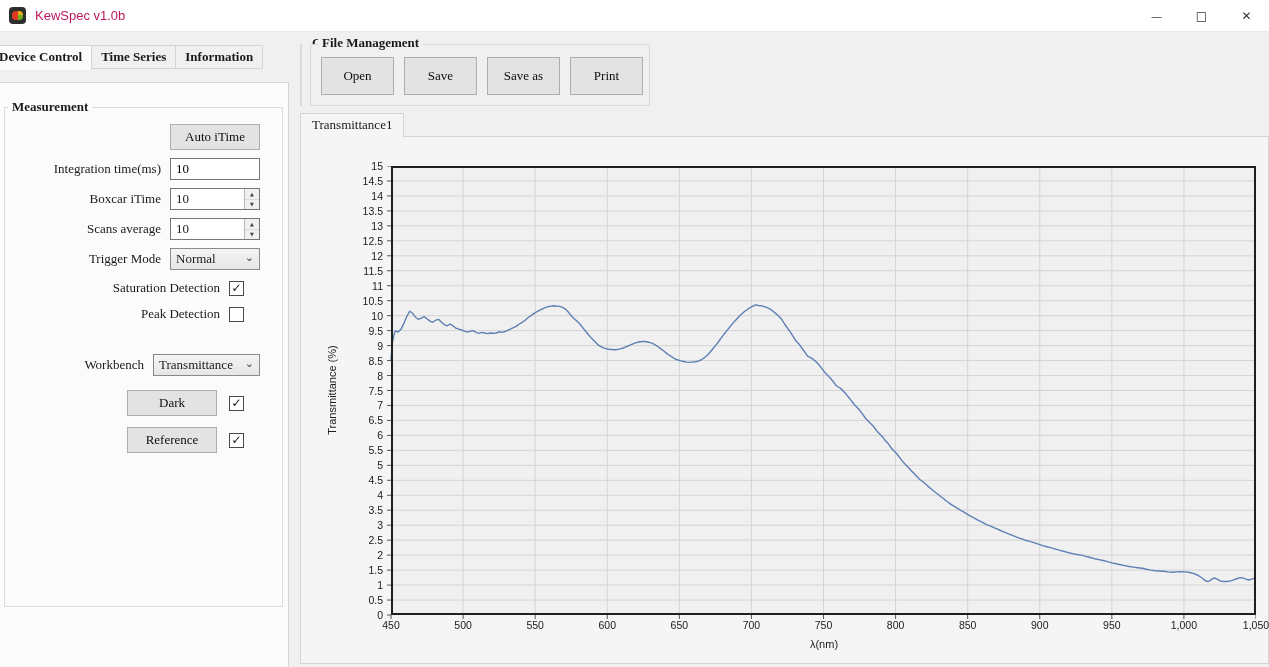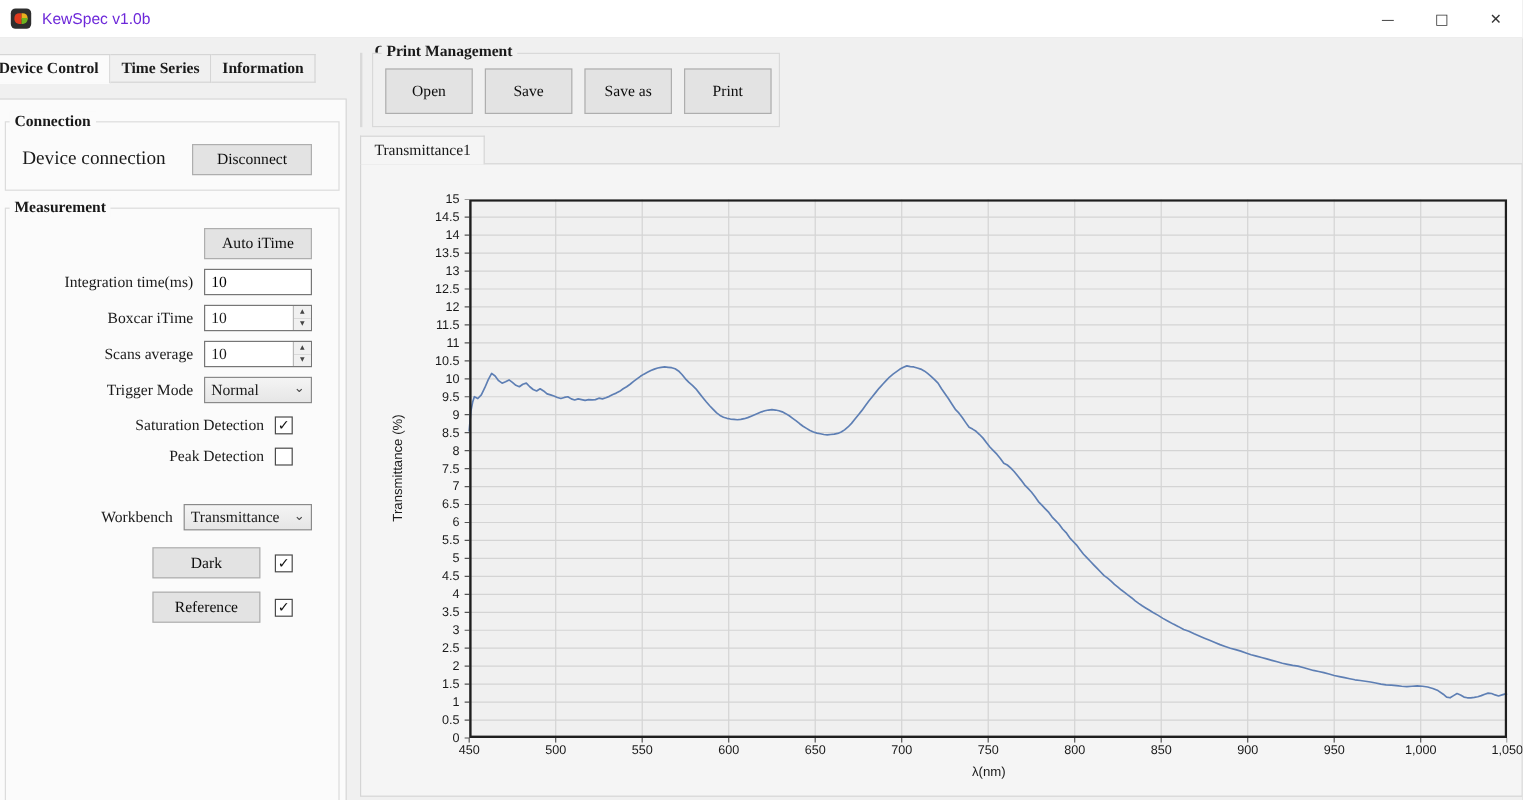--- a/index.html
+++ b/index.html
@@ -7,21 +7,21 @@
   .window {
     position:relative; width:1269px; height:667px; overflow:hidden;
     background:#f0f0f0; font-family:"Liberation Serif", serif; color:#1a1a1a;
   }
   
   .titlebar { position:relative; height:32px; background:#ffffff; display:flex; align-items:center; border-bottom:1px solid #e9e9e9; }
   .app-icon { width:17px; height:17px; margin-left:9px; background:#2e2e2e; border-radius:4px; position:relative; }
   .app-icon .dot-red   { position:absolute; left:3px;  top:4px; width:6px; height:9px; background:#e03a1e; border-radius:4px 0 0 4px; }
   .app-icon .dot-yel   { position:absolute; left:9px;  top:4px; width:5px; height:5px; background:#e8b01e; border-radius:0 4px 0 0; }
   .app-icon .dot-grn   { position:absolute; left:9px;  top:8px; width:5px; height:5px; background:#6db31f; border-radius:0 0 4px 0; }
-  .title-text { margin-left:9px; font-family:"Liberation Sans", sans-serif; font-size:13px; color:#6d28d9; }
+  .title-text { margin-left:9px; font-family:"Liberation Sans", sans-serif; font-size:13px; color:#be185d; }
   .win-controls { position:absolute; right:0; top:0; height:32px; display:flex; }
   .win-btn { width:45px; height:32px; display:flex; align-items:center; justify-content:center; font-family:"DejaVu Sans", sans-serif; color:#333; cursor:default; }
   .win-btn.min { font-size:11px; }
   .win-btn.max { font-size:12px; }
   .win-btn.cls { font-size:12px; }
   
   .main { display:flex; height:635px; }
   .left-col { width:288px; flex:0 0 288px; position:relative; }
   .tabbar { display:flex; margin-left:-11px; margin-top:13px; position:relative; z-index:2; }
   .ltab { font-size:13px; font-weight:bold; padding:3px 9px 3px; background:#f0f0f0; border:1px solid #d5d5d5; border-left:none; white-space:nowrap; }
@@ -102,27 +102,20 @@
   <div class="main">
 
     <div class="left-col">
       <div class="tabbar">
         <div class="ltab active">Device Control</div>
         <div class="ltab">Time Series</div>
         <div class="ltab">Information</div>
       </div>
       <div class="left-pane">
 
-        <div class="groupbox gb-connection">
-          <span class="gtitle">Connection</span>
-          <div class="conn-row">
-            <span class="flabel">Device connection</span>
-            <div class="btn btn-disconnect">Disconnect</div>
-          </div>
-        </div>
 
         <div class="groupbox gb-measure">
           <span class="gtitle">Measurement</span>
 
           <div class="mrow first">
             <div class="btn btn-sm">Auto iTime</div>
           </div>
 
           <div class="mrow">
             <span class="flabel">Integration time(ms)</span>
@@ -193,21 +186,21 @@
 
     <div class="right-col">
 
       <div class="toolbar-row">
 
         <div class="tgroup">
           <span class="gtitle">Options</span>
         </div>
 
         <div class="tgroup fm">
-          <span class="gtitle">Print Management</span>
+          <span class="gtitle">File Management</span>
           <div class="group-body">
             <div class="btn tbtn">Open</div>
             <div class="btn tbtn">Save</div>
             <div class="btn tbtn">Save as</div>
             <div class="btn tbtn">Print</div>
           </div>
         </div>
       </div>
 
       <div class="chart-tab">Transmittance1</div>

